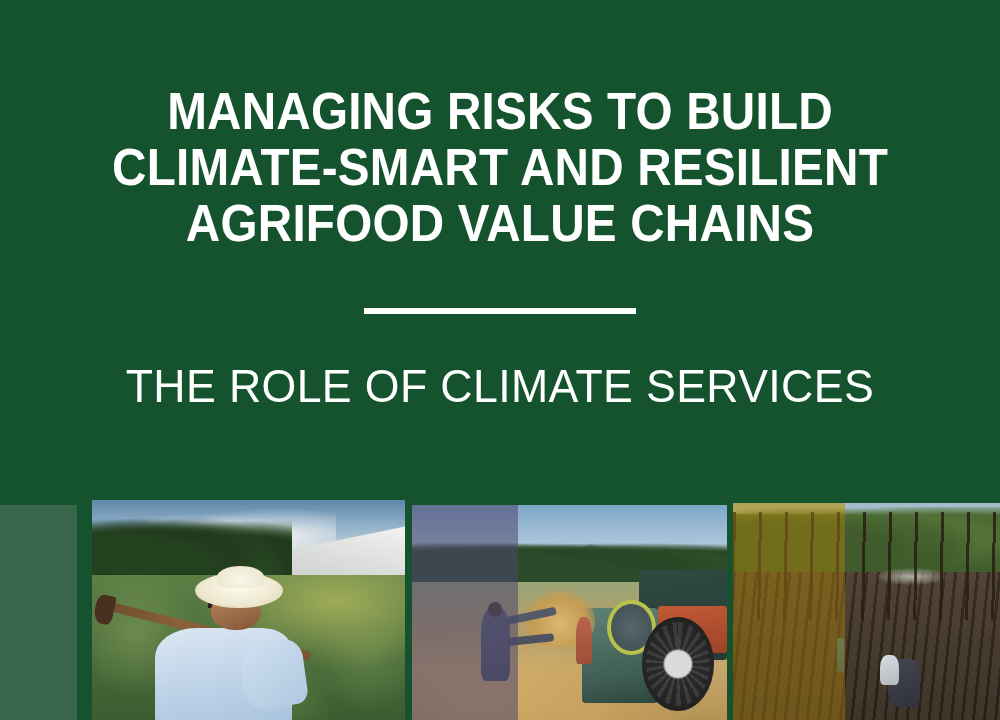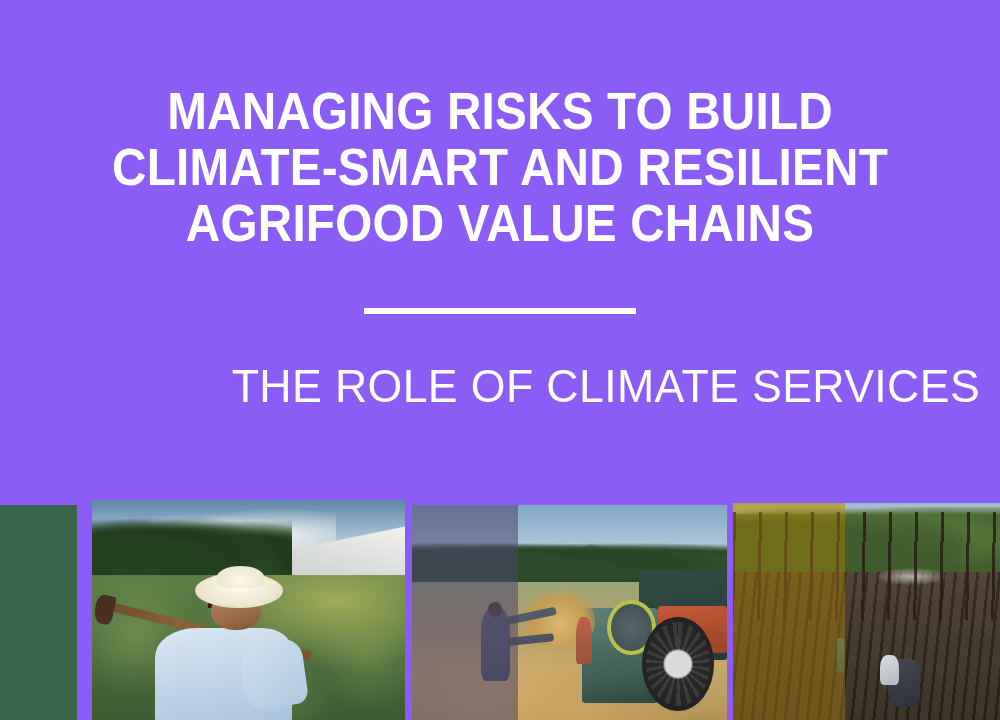--- a/index.html
+++ b/index.html
@@ -10,21 +10,21 @@
   body {
     width: 1000px;
     height: 720px;
     overflow: hidden;
     font-family: "Liberation Sans", sans-serif;
   }
   #cover {
     position: relative;
     width: 1000px;
     height: 720px;
-    background: #8b5cf6;
+    background: #14532d;
     overflow: hidden;
   }
 
   
   .title-block {
     position: absolute;
     left: 0;
     top: 84px;
     width: 1000px;
     text-align: center;
@@ -56,21 +56,21 @@
     height: 6px;
     background: #ffffff;
   }
 
   
   .subtitle-wrap {
     position: absolute;
     left: 0;
     top: 360px;
     width: 1000px;
-    text-align: right;
+    text-align: center;
   }
   .subtitle-line {
     display: inline-block;
     color: #ffffff;
     font-family: "Liberation Sans", sans-serif;
     font-weight: normal;
     font-size: 47px;
     line-height: 52px;
     letter-spacing: 0.4px;
     transform: scaleX(0.95);

